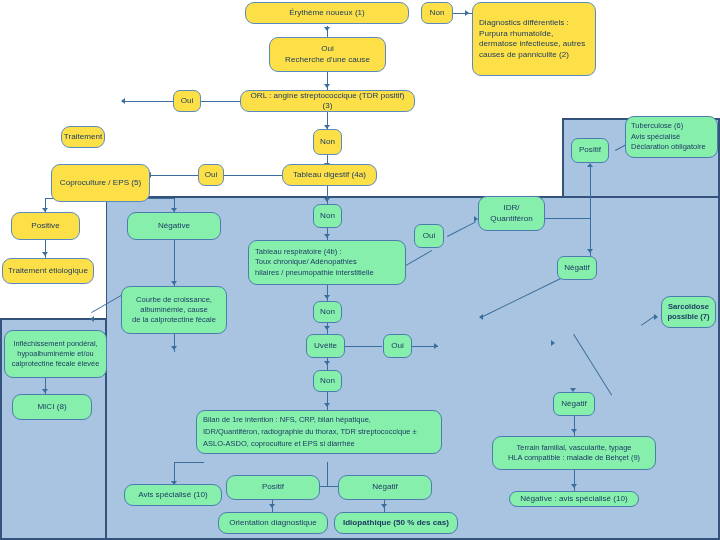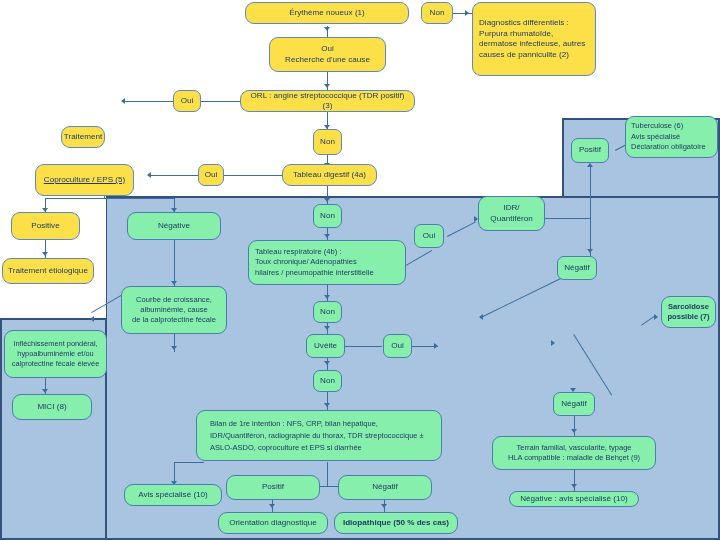--- a/index.html
+++ b/index.html
@@ -207,21 +207,21 @@
   <div class="node tight" style="left:173px; top:90px; width:28px; height:22px;">Oui</div>
 
   <div class="node" style="left:61px; top:90px; width:44px; height:22px;margin-top:36px;">Traitement</div>
 
   <div class="node tight" style="left:313px; top:129px; width:29px; height:26px;">Non</div>
 
   <div class="node" style="left:282px; top:164px; width:95px; height:22px;">Tableau digestif (4a)</div>
 
   <div class="node tight" style="left:198px; top:164px; width:26px; height:22px;">Oui</div>
 
-  <div class="node" style="left:35px; top:164px; width:99px; height:32px;text-decoration:underline;">Coproculture / EPS (5)</div>
+  <div class="node" style="left:51px; top:164px; width:99px; height:38px;">Coproculture / EPS (5)</div>
 
   <div class="node" style="left:11px; top:212px; width:69px; height:28px;">Positive</div>
 
   <div class="node" style="left:2px; top:258px; width:92px; height:26px;">Traitement étiologique</div>
 
   <div class="node shaded" style="left:127px; top:212px; width:94px; height:28px;">Négative</div>
 
   <div class="node shaded" style="left:121px; top:286px; width:106px; height:48px; font-size:7.6px; line-height:10px;">Courbe de croissance,
 albuminémie, cause
 de la calprotectine fécale</div>
@@ -265,21 +265,21 @@
 
   <div class="node shaded tight" style="left:313px; top:370px; width:29px; height:22px;">Non</div>
 
   <div class="node shaded tight" style="left:553px; top:392px; width:42px; height:24px;">Négatif</div>
 
   <div class="node shaded" style="left:492px; top:436px; width:164px; height:34px; font-size:7.5px; line-height:10.5px;">Terrain familial, vascularite, typage
 HLA compatible : maladie de Behçet (9)</div>
 
   <div class="node shaded" style="left:509px; top:491px; width:130px; height:16px;">Négative : avis spécialisé (10)</div>
 
-  <div class="node shaded" style="left:196px; top:410px; width:246px; height:51px; justify-content:flex-start; text-align:left; padding-left:13px; font-size:7.5px; line-height:12px;">Bilan de 1re intention : NFS, CRP, bilan hépatique,
+  <div class="node shaded" style="left:196px; top:410px; width:246px; height:44px; justify-content:flex-start; text-align:left; padding-left:6px; font-size:7.5px; line-height:12px;">Bilan de 1re intention : NFS, CRP, bilan hépatique,
 IDR/Quantiféron, radiographie du thorax, TDR streptococcique ±
 ASLO-ASDO, coproculture et EPS si diarrhée</div>
 
   <div class="node shaded" style="left:124px; top:484px; width:98px; height:22px;">Avis spécialisé (10)</div>
 
   <div class="node shaded" style="left:226px; top:475px; width:94px; height:25px;">Positif</div>
 
   <div class="node shaded" style="left:338px; top:475px; width:94px; height:25px;">Négatif</div>
 
   <div class="node shaded" style="left:218px; top:512px; width:110px; height:22px;">Orientation diagnostique</div>

